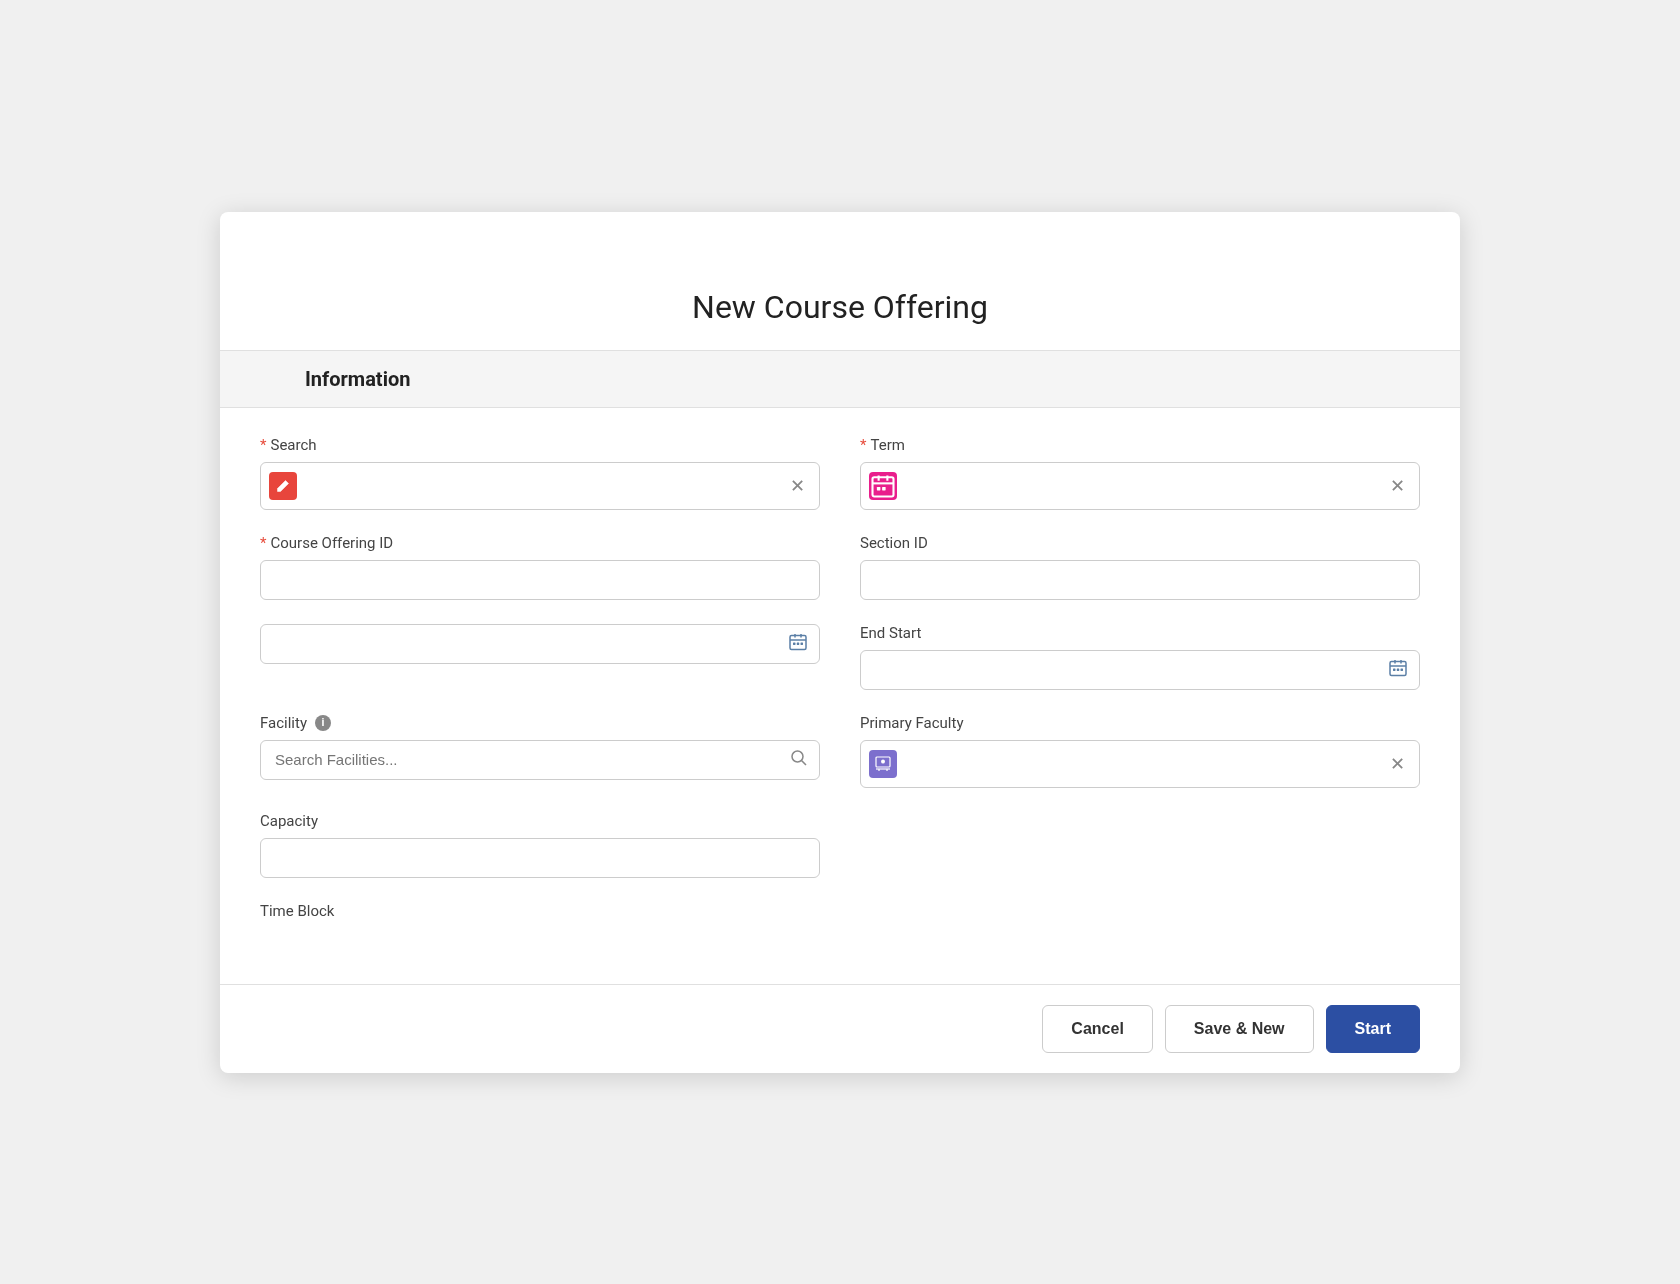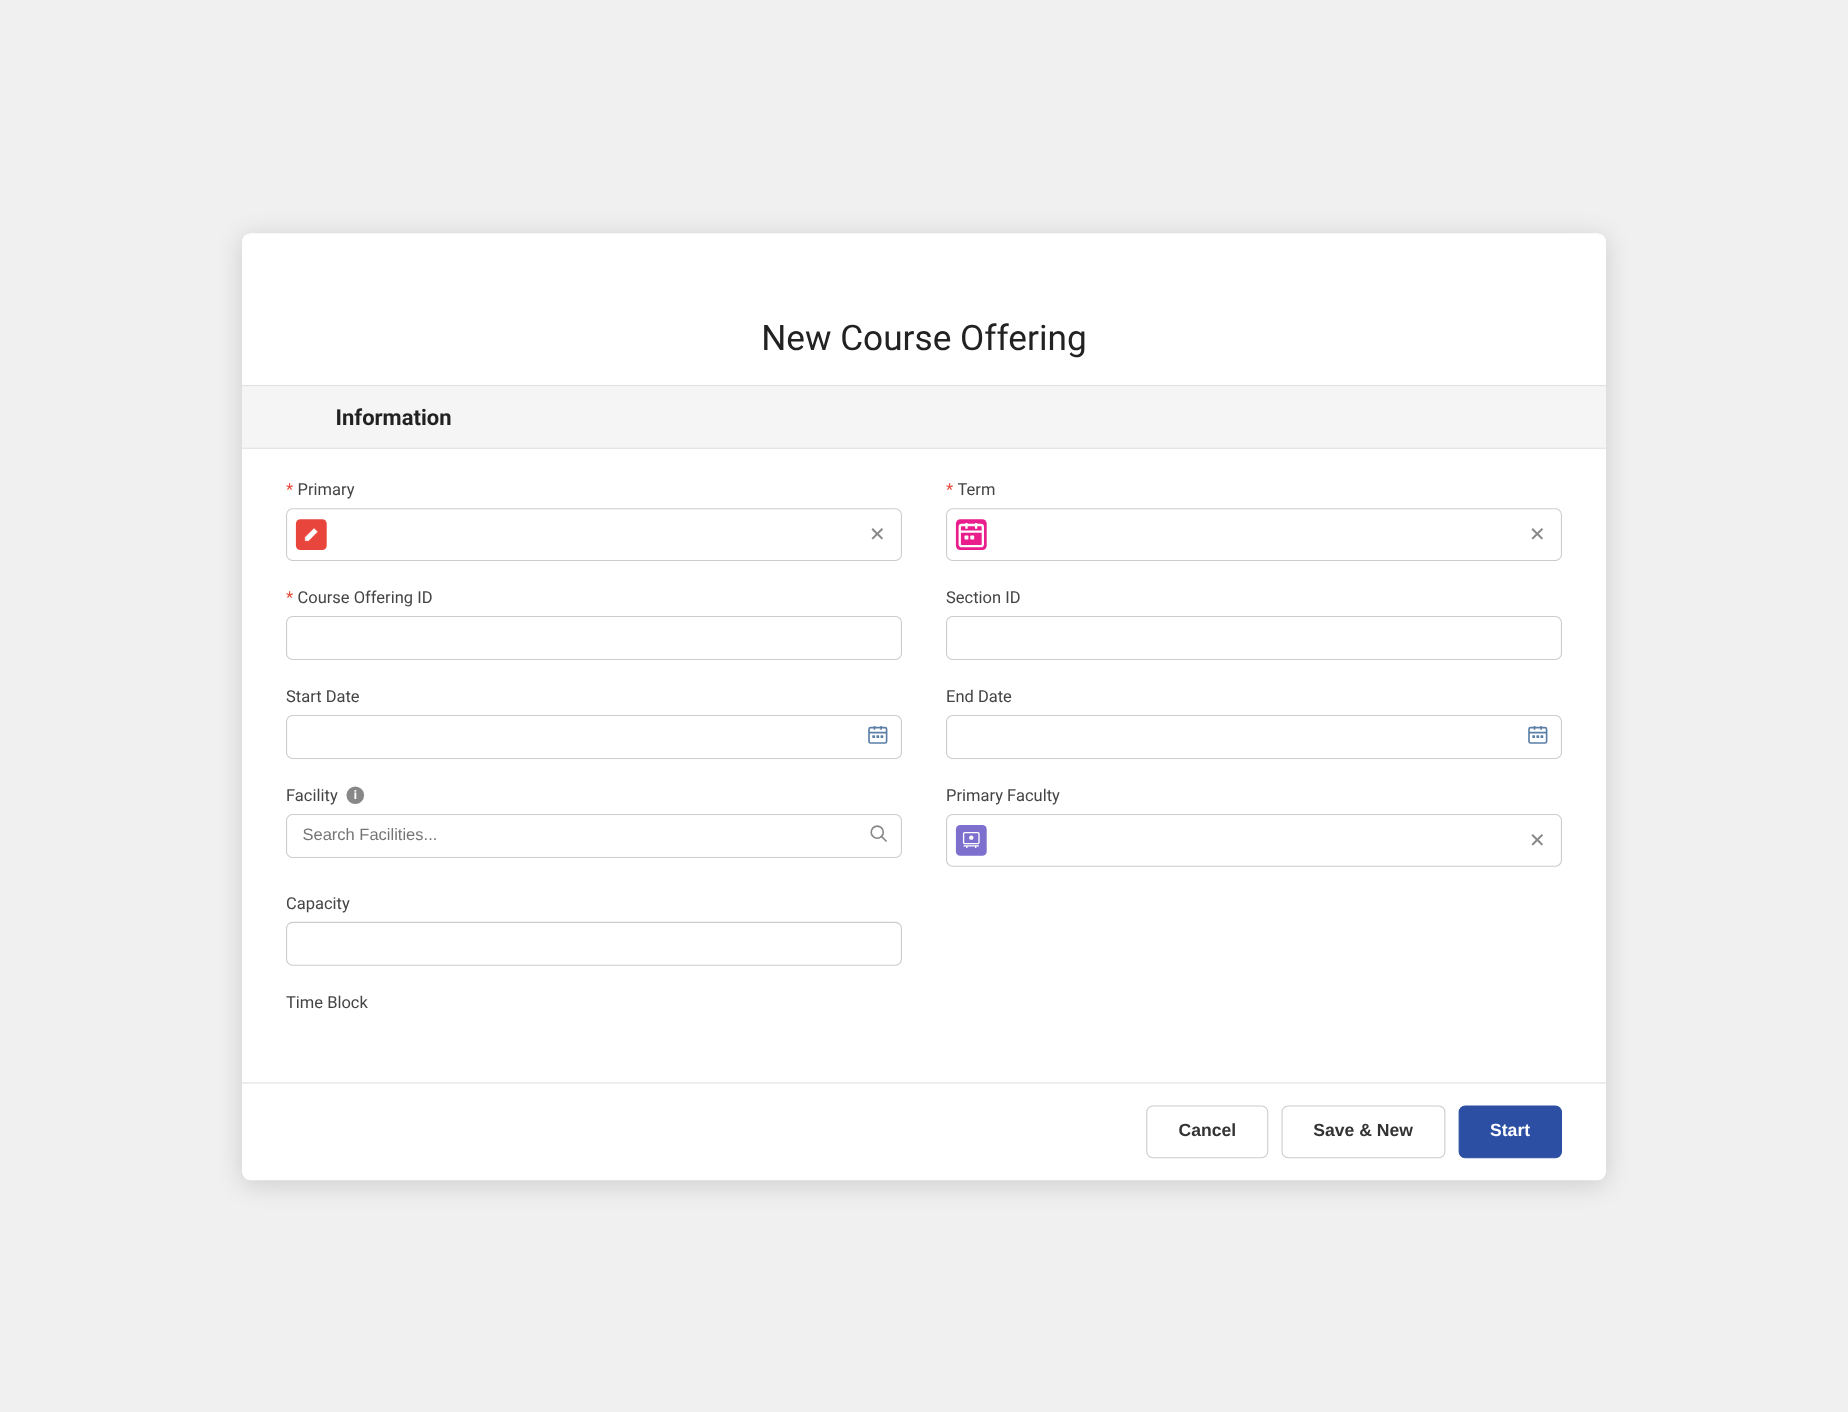--- a/index.html
+++ b/index.html
@@ -214,21 +214,21 @@
     <span class="section-title">Information</span>
   </div>
 
   <div class="form-body">
 
     <div class="form-row">
 
       <div class="form-col">
         <div class="form-label">
           <span class="required-star">*</span>
-          <span>Primary</span>
+          <span>Search</span>
         </div>
         <div class="input-with-icon-left">
           <div class="course-icon">
             <svg viewBox="0 0 16 16" fill="none" xmlns="http://www.w3.org/2000/svg">
               <path d="M10.5 2.5L13.5 5.5L5.5 13.5H2.5V10.5L10.5 2.5Z" fill="white" stroke="white" stroke-width="0.5"></path>
             </svg>
           </div>
           <input type="text" style="">
           <button class="clear-btn">✕</button>
         </div>
@@ -270,42 +270,39 @@
         <div class="form-label">
           <span>Section ID</span>
         </div>
         <input type="text" class="input-field" style="">
       </div>
     </div>
 
     <div class="form-row">
 
       <div class="form-col">
-        <div class="form-label">
-          <span>Start Date</span>
-        </div>
         <div class="input-wrapper">
           <input type="text" class="input-field" style="">
           <span class="cal-icon">
             <svg width="20" height="20" viewBox="0 0 20 20" fill="none">
               <rect x="2" y="3.5" width="16" height="14" rx="1.5" stroke="#5b7fa6" stroke-width="1.5" fill="none"></rect>
               <line x1="2" y1="8" x2="18" y2="8" stroke="#5b7fa6" stroke-width="1.5"></line>
               <line x1="7" y1="2" x2="7" y2="5.5" stroke="#5b7fa6" stroke-width="1.5"></line>
               <line x1="13" y1="2" x2="13" y2="5.5" stroke="#5b7fa6" stroke-width="1.5"></line>
               <rect x="5" y="10.5" width="2.5" height="2.5" rx="0.4" fill="#5b7fa6"></rect>
               <rect x="8.75" y="10.5" width="2.5" height="2.5" rx="0.4" fill="#5b7fa6"></rect>
               <rect x="12.5" y="10.5" width="2.5" height="2.5" rx="0.4" fill="#5b7fa6"></rect>
             </svg>
           </span>
         </div>
       </div>
 
       <div class="form-col">
         <div class="form-label">
-          <span>End Date</span>
+          <span>End Start</span>
         </div>
         <div class="input-wrapper">
           <input type="text" class="input-field" style="">
           <span class="cal-icon">
             <svg width="20" height="20" viewBox="0 0 20 20" fill="none">
               <rect x="2" y="3.5" width="16" height="14" rx="1.5" stroke="#5b7fa6" stroke-width="1.5" fill="none"></rect>
               <line x1="2" y1="8" x2="18" y2="8" stroke="#5b7fa6" stroke-width="1.5"></line>
               <line x1="7" y1="2" x2="7" y2="5.5" stroke="#5b7fa6" stroke-width="1.5"></line>
               <line x1="13" y1="2" x2="13" y2="5.5" stroke="#5b7fa6" stroke-width="1.5"></line>
               <rect x="5" y="10.5" width="2.5" height="2.5" rx="0.4" fill="#5b7fa6"></rect>

